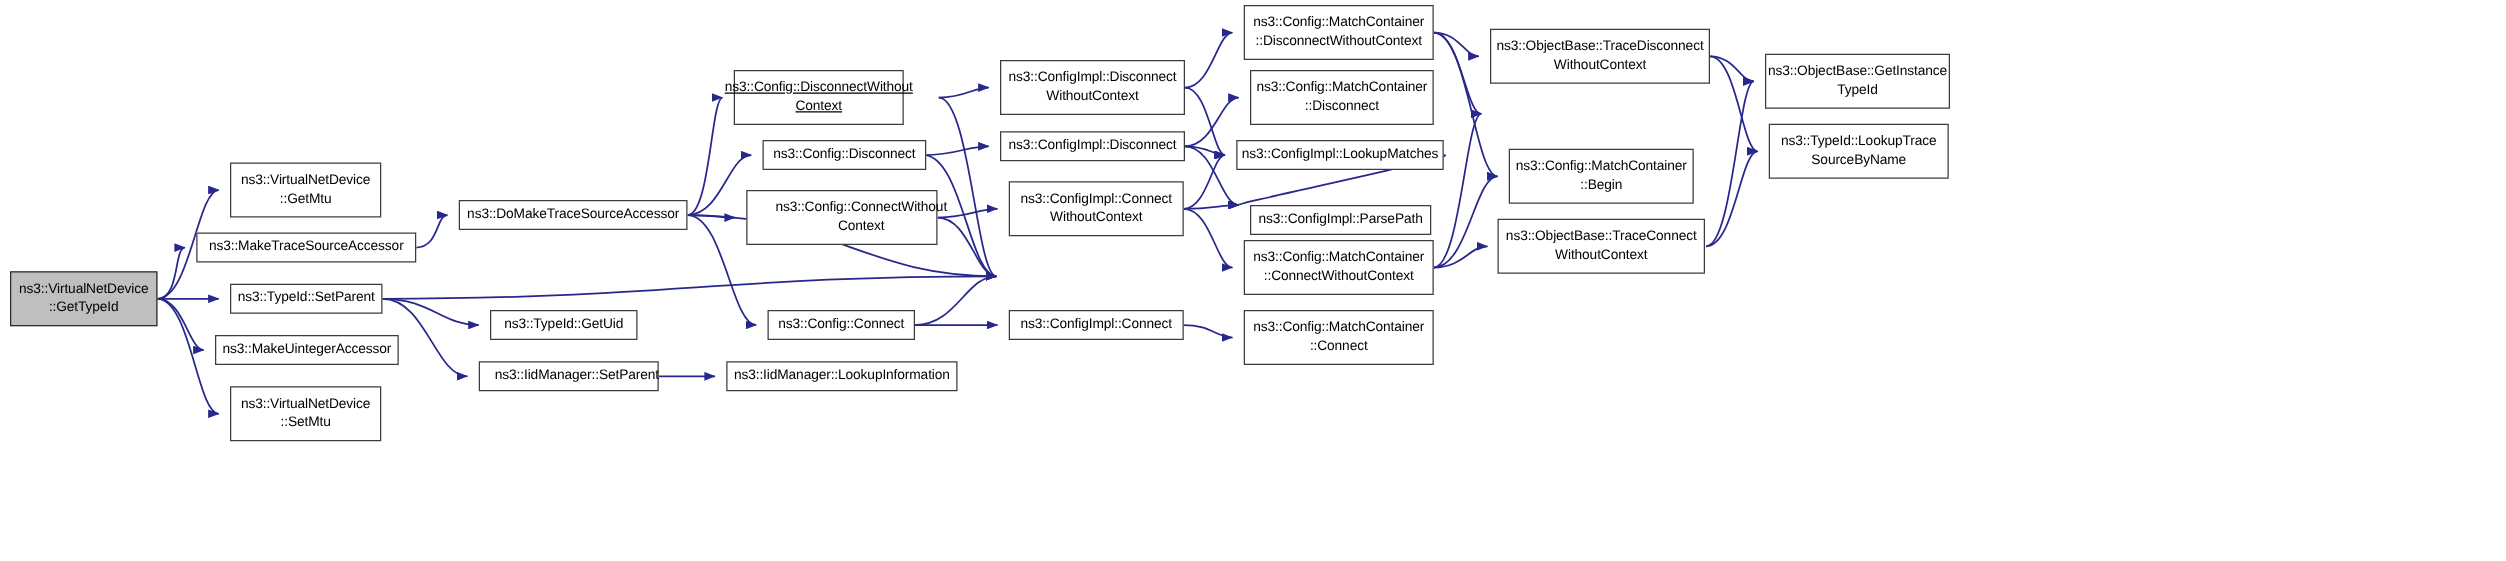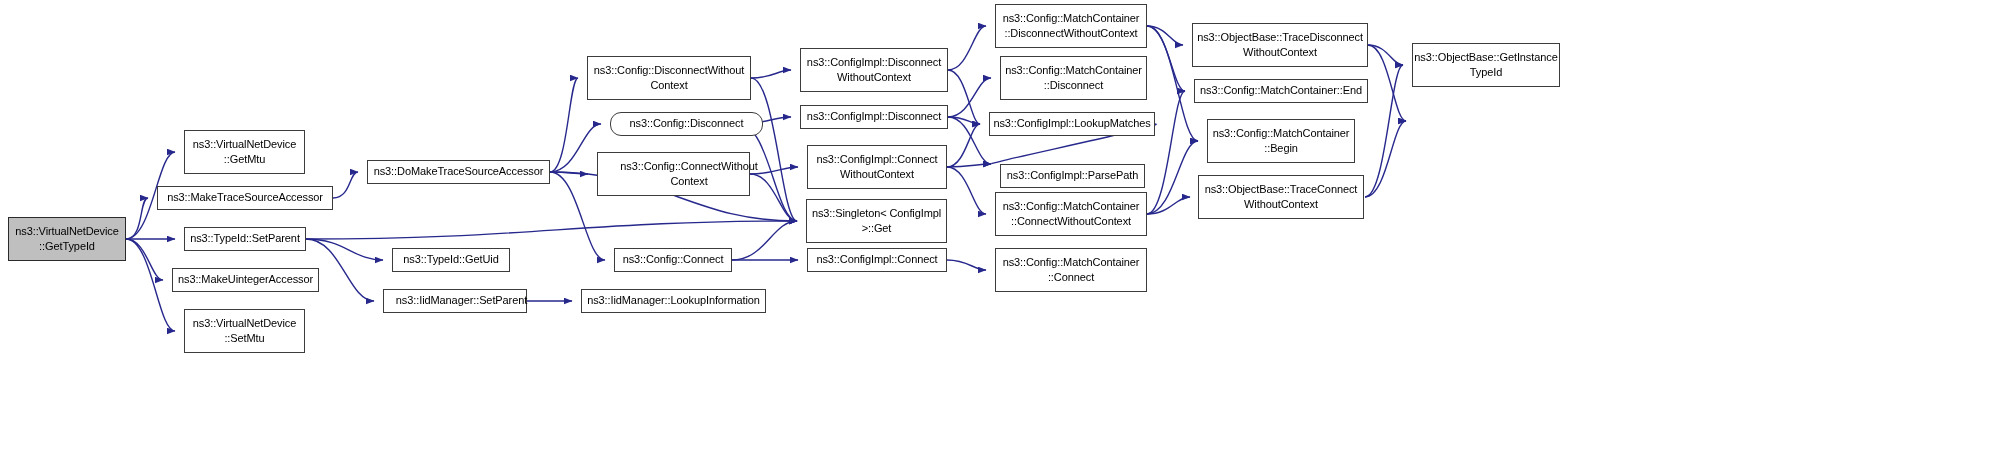--- a/index.html
+++ b/index.html
@@ -105,46 +105,45 @@
 ::GetMtu</div>
     <div class="node" style="left: 157px; top: 186px; width: 176px; height: 24px;">ns3::MakeTraceSourceAccessor</div>
     <div class="node" style="left: 184px; top: 227px; width: 122px; height: 24px;">ns3::TypeId::SetParent</div>
     <div class="node" style="left: 172px; top: 268px; width: 147px; height: 24px;">ns3::MakeUintegerAccessor</div>
     <div class="node" style="left: 184px; top: 309px; width: 121px; height: 44px;">ns3::VirtualNetDevice
 ::SetMtu</div>
     <div class="node" style="left: 367px; top: 160px; width: 183px; height: 24px;">ns3::DoMakeTraceSourceAccessor</div>
     <div class="node" style="left: 392px; top: 248px; width: 118px; height: 24px;">ns3::TypeId::GetUid</div>
     <div class="node" style="left: 383px; top: 289px; width: 144px; height: 24px; padding-left: 16px;">ns3::IidManager::SetParent</div>
     <div class="node" style="left: 581px; top: 289px; width: 185px; height: 24px;">ns3::IidManager::LookupInformation</div>
-    <div class="node" style="left: 587px; top: 56px; width: 164px; height: 44px;">ns3::Config::DisconnectWithout
+    <div class="node" style="left: 587px; top: 56px; width: 136px; height: 44px; text-decoration: underline;">ns3::Config::DisconnectWithout
 Context</div>
-    <div class="node" style="left: 610px; top: 112px; width: 153px; height: 24px; border-radius: 11px;">ns3::Config::Disconnect</div>
+    <div class="node" style="left: 610px; top: 112px; width: 131px; height: 24px;">ns3::Config::Disconnect</div>
     <div class="node" style="left: 597px; top: 152px; width: 153px; height: 44px; padding-left: 34px;">ns3::Config::ConnectWithout
 Context</div>
     <div class="node" style="left: 614px; top: 248px; width: 118px; height: 24px;">ns3::Config::Connect</div>
     <div class="node" style="left: 800px; top: 48px; width: 148px; height: 44px;">ns3::ConfigImpl::Disconnect
 WithoutContext</div>
     <div class="node" style="left: 800px; top: 105px; width: 148px; height: 24px;">ns3::ConfigImpl::Disconnect</div>
     <div class="node" style="left: 807px; top: 145px; width: 140px; height: 44px;">ns3::ConfigImpl::Connect
 WithoutContext</div>
-    <div class="node" style="left: 806px; top: 199px; width: 141px; height: 44px;">ns3::Singleton&lt; ConfigImpl
-&gt;::Get</div>
     <div class="node" style="left: 807px; top: 248px; width: 140px; height: 24px;">ns3::ConfigImpl::Connect</div>
     <div class="node" style="left: 995px; top: 4px; width: 152px; height: 44px;">ns3::Config::MatchContainer
 ::DisconnectWithoutContext</div>
     <div class="node" style="left: 1000px; top: 56px; width: 147px; height: 44px;">ns3::Config::MatchContainer
 ::Disconnect</div>
     <div class="node" style="left: 989px; top: 112px; width: 166px; height: 24px;">ns3::ConfigImpl::LookupMatches</div>
     <div class="node" style="left: 1000px; top: 164px; width: 145px; height: 24px;">ns3::ConfigImpl::ParsePath</div>
     <div class="node" style="left: 995px; top: 192px; width: 152px; height: 44px;">ns3::Config::MatchContainer
 ::ConnectWithoutContext</div>
     <div class="node" style="left: 995px; top: 248px; width: 152px; height: 44px;">ns3::Config::MatchContainer
 ::Connect</div>
     <div class="node" style="left: 1192px; top: 23px; width: 176px; height: 44px;">ns3::ObjectBase::TraceDisconnect
 WithoutContext</div>
-    <div class="node" style="left: 1194px; top: 79px; width: 174px; height: 24px;">ns3::Config::MatchContainer::End</div>
     <div class="node" style="left: 1207px; top: 119px; width: 148px; height: 44px;">ns3::Config::MatchContainer
 ::Begin</div>
     <div class="node" style="left: 1198px; top: 175px; width: 166px; height: 44px;">ns3::ObjectBase::TraceConnect
 WithoutContext</div>
     <div class="node" style="left: 1412px; top: 43px; width: 148px; height: 44px;">ns3::ObjectBase::GetInstance
 TypeId</div>
+    <div class="node" style="left: 1415px; top: 99px; width: 144px; height: 44px;">ns3::TypeId::LookupTrace
+SourceByName</div>
   </div>
 
 </body></html>

